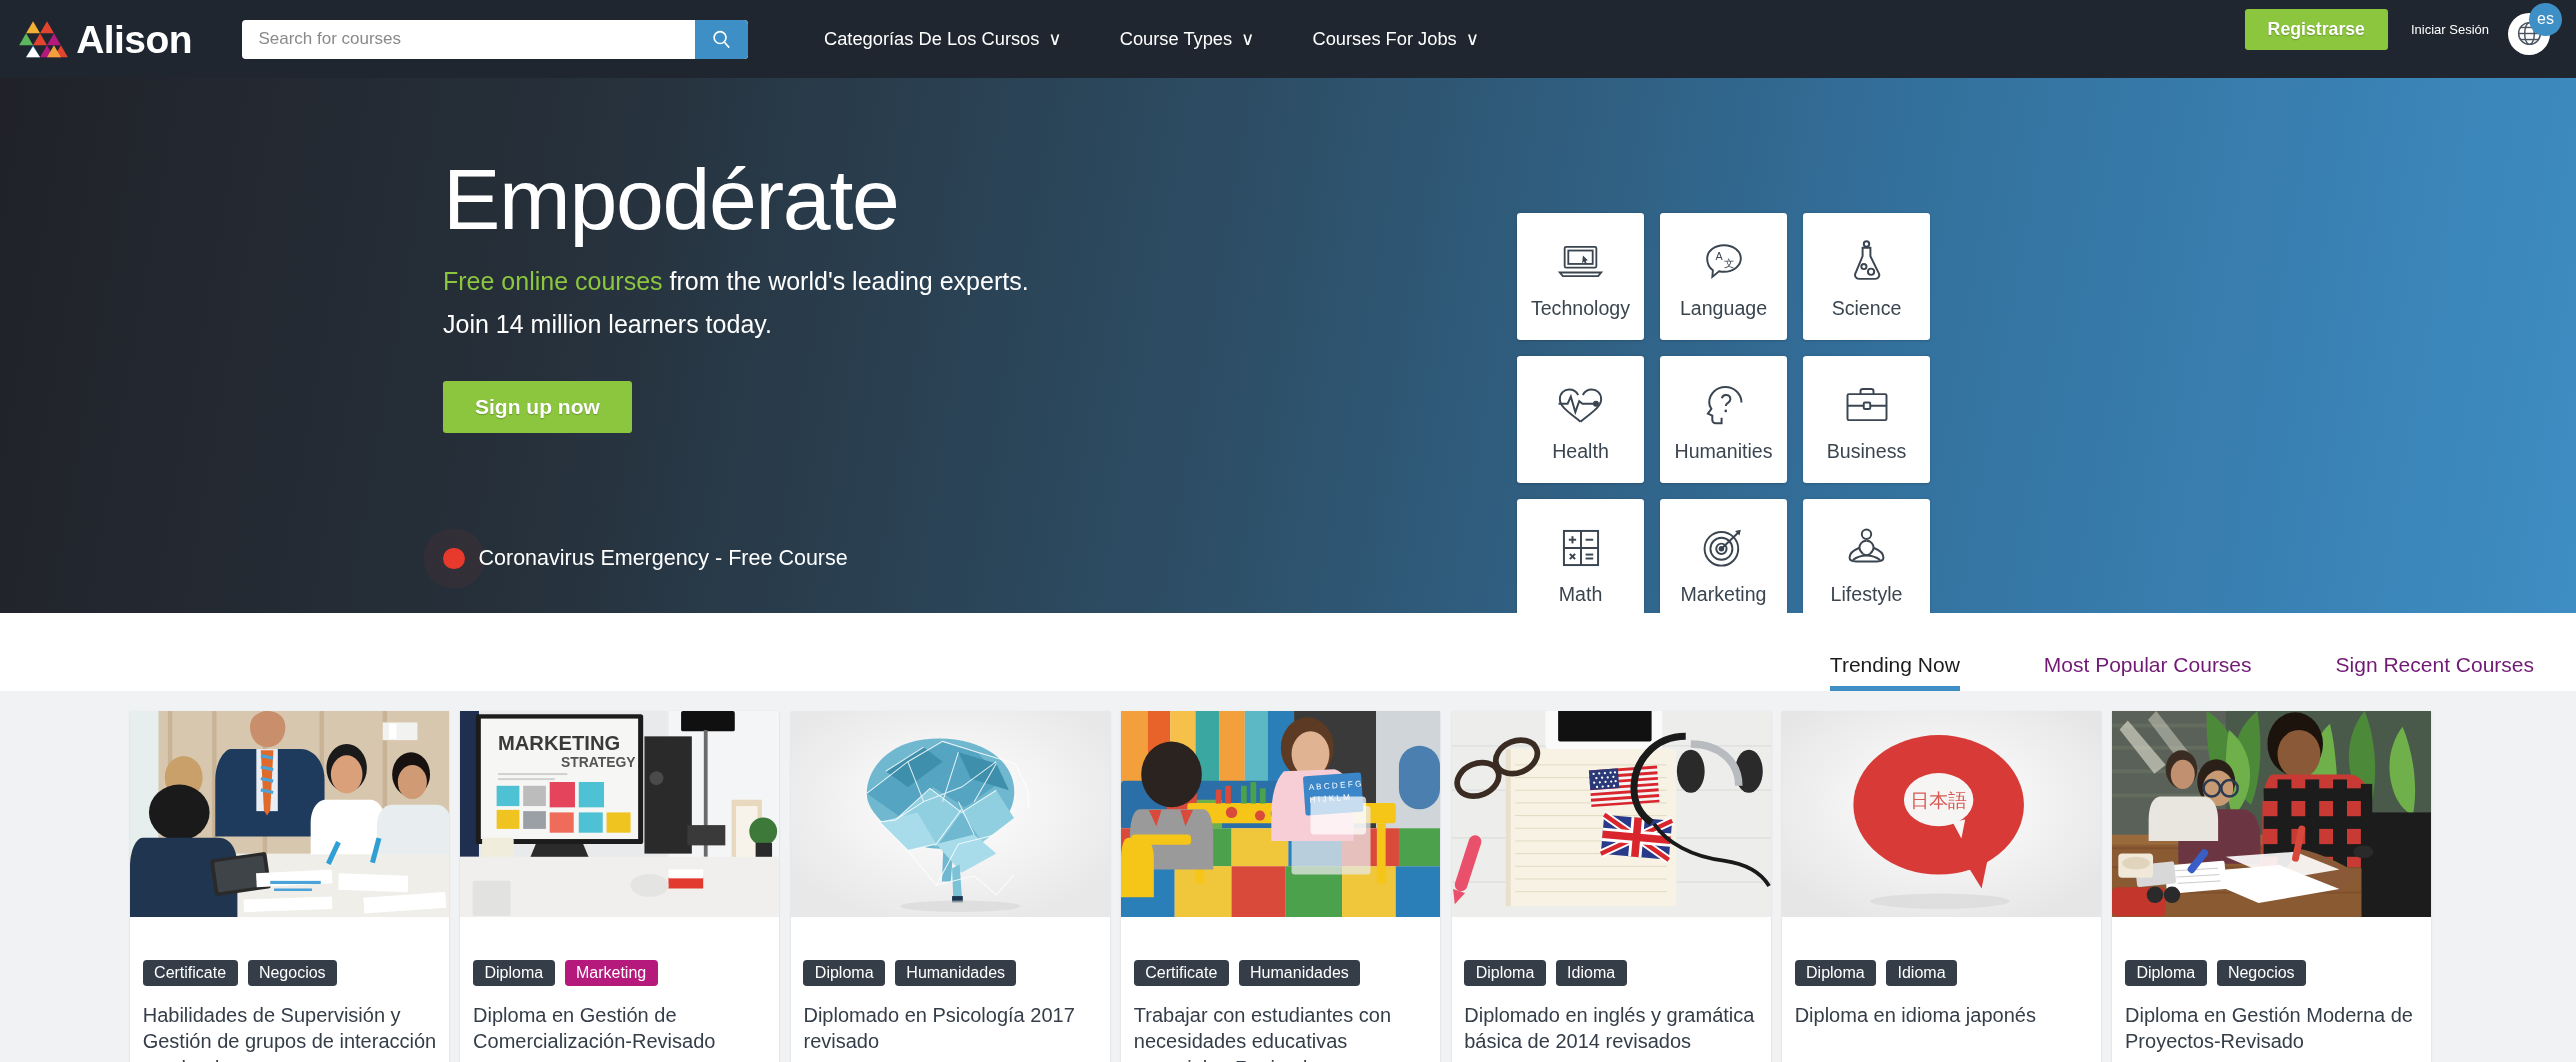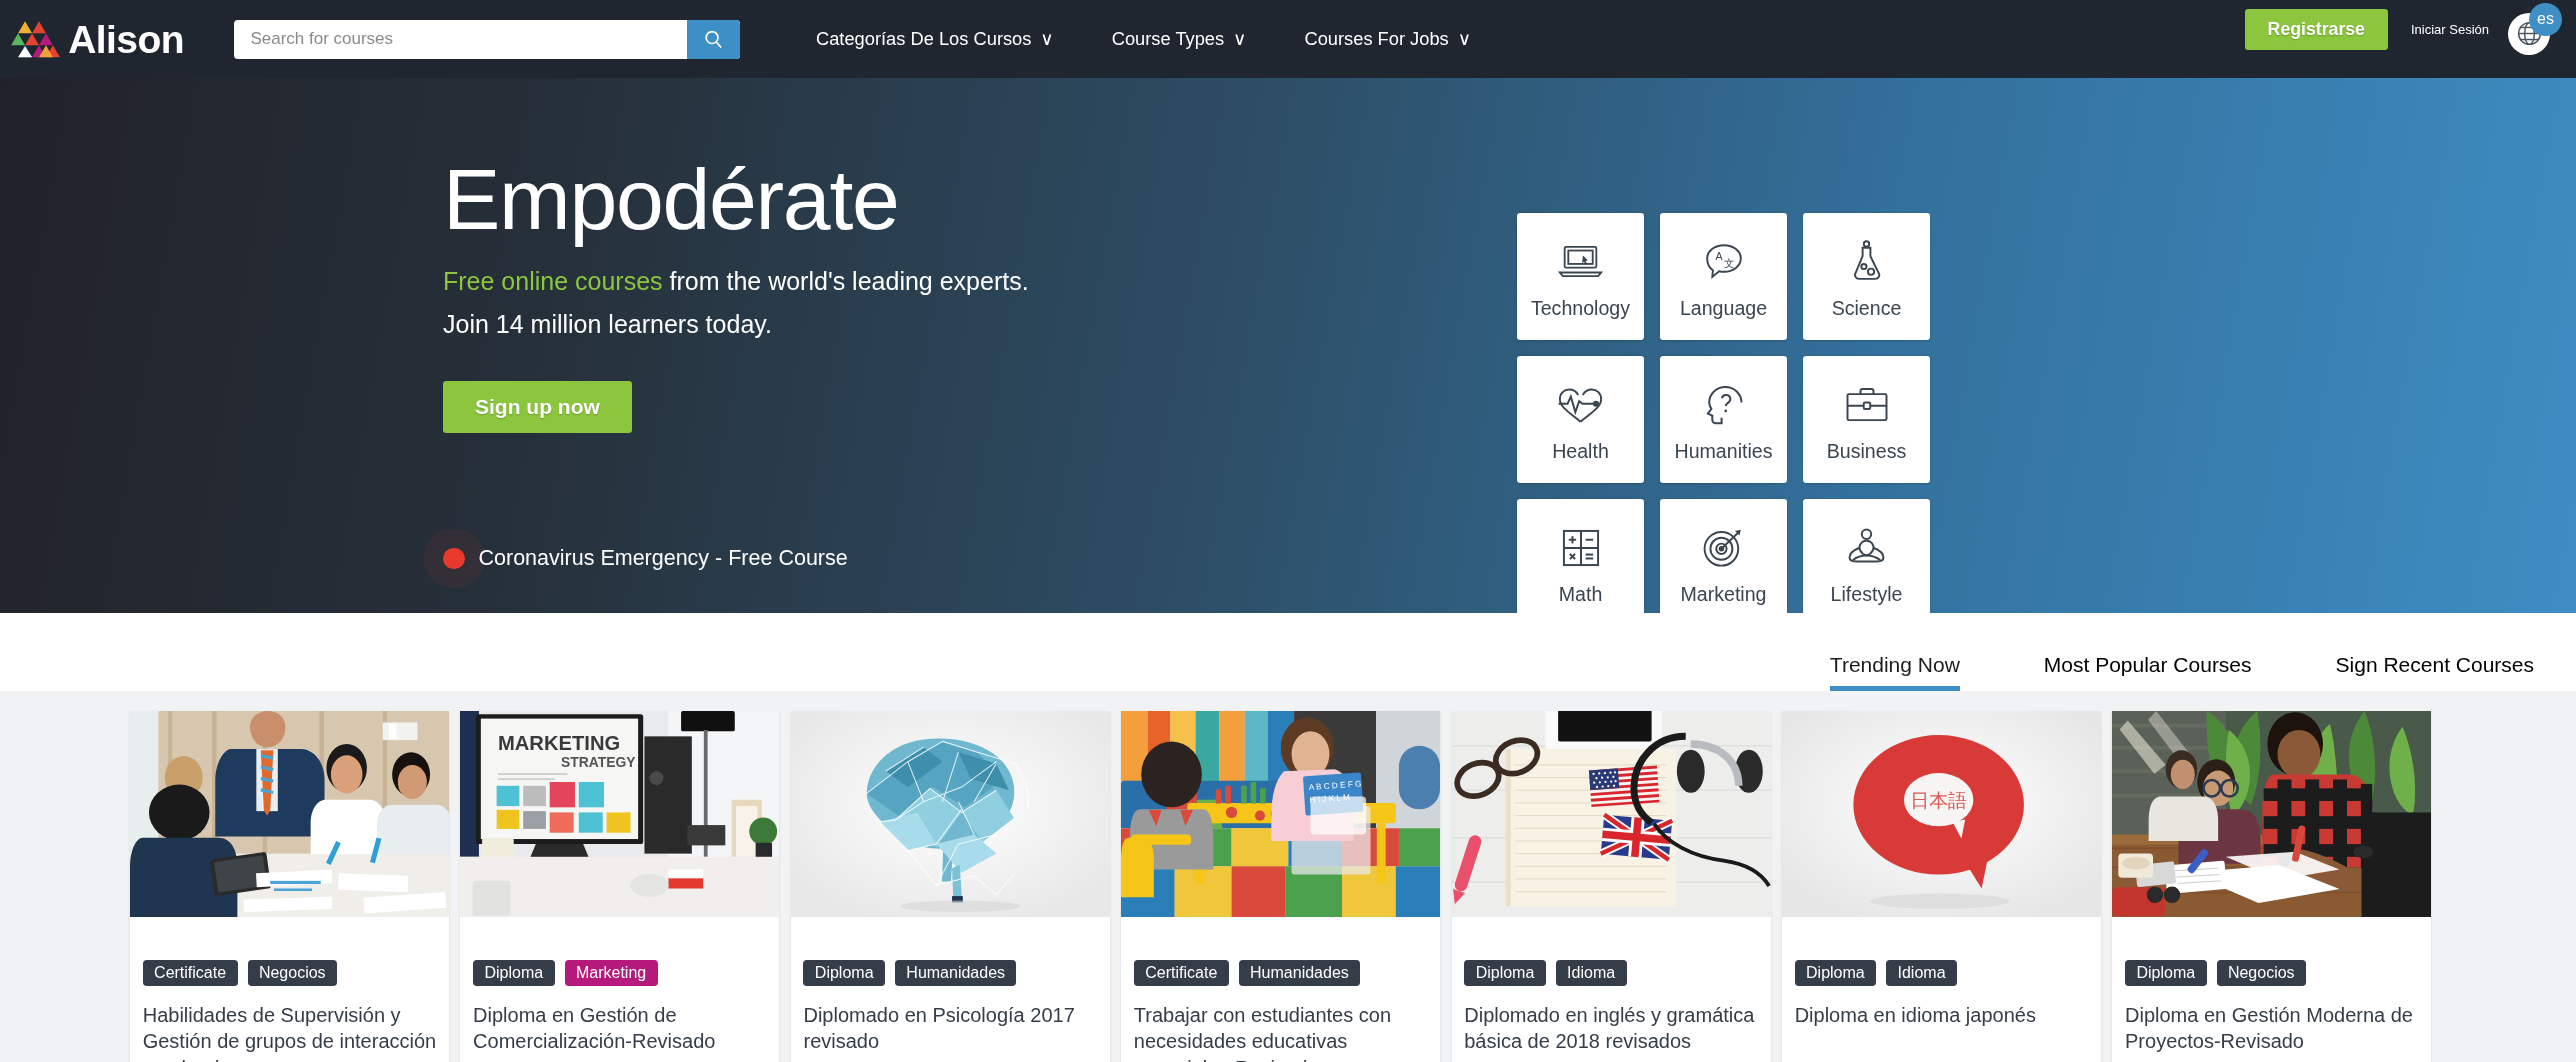--- a/index.html
+++ b/index.html
@@ -10,21 +10,21 @@
     background: #ffffff;
   }
 
   
   .header {
     position: relative;
     height: 78px;
     background: #1f2630;
     display: flex;
     align-items: center;
-    padding: 0 0 0 11px;
+    padding: 0 0 0 19px;
   }
   .logo-wrap { display: flex; align-items: center; width: 190px; }
   .logo-mark { width: 56px; height: 38px; display: block; }
   .logo-word {
     font-size: 39px; font-weight: bold; color: #ffffff;
     letter-spacing: -0.6px; margin-left: 1.3px; line-height: 1;
   }
 
   .search-wrap {
     margin-left: 33px;
@@ -138,21 +138,21 @@
   .tile-icon { height: 58px; display: flex; align-items: center; justify-content: center; }
   .tile-label { font-size: 19.6px; color: #3a4550; margin-top: 6.3px; }
 
   
   .tabs-bar {
     height: 78px; background: #ffffff;
     display: flex; align-items: flex-end; justify-content: flex-end;
   }
   .tabs { display: flex; align-items: flex-end; }
   .tab {
-    font-size: 21px; color: #000000; cursor: pointer;
+    font-size: 21px; color: #701a75; cursor: pointer;
     padding-bottom: 14px; margin: 0 42px; position: relative;
     white-space: nowrap;
   }
   .tab.active { color: #1c1c1c; }
   .tab.active::after {
     content: ""; position: absolute; left: 0; right: 0; bottom: 0;
     height: 5px; background: #3d8fc5;
   }
 
   
@@ -727,21 +727,21 @@
             <rect x="18" y="200" width="20" height="92" rx="10" fill="#e8506b"></rect>
             <path d="M18 292l10 22 10-22z" fill="#e8506b"></path>
           </g>
         </svg>
       </div>
       <div class="card-body">
         <div class="tags">
           <span class="tag">Diploma</span>
           <span class="tag">Idioma</span>
         </div>
-        <div class="card-title">Diplomado en inglés y gramática básica de 2018 revisados</div>
+        <div class="card-title">Diplomado en inglés y gramática básica de 2014 revisados</div>
       </div>
     </div>
 
     <div class="card">
       <div class="card-img">
         <svg viewBox="0 0 505 325" preserveAspectRatio="none">
           <radialGradient id="bgw2" cx="50%" cy="45%" r="62%">
             <stop offset="0%" stop-color="#ffffff"></stop>
               <stop offset="100%" stop-color="#e6e6e6"></stop>
           </radialGradient>

